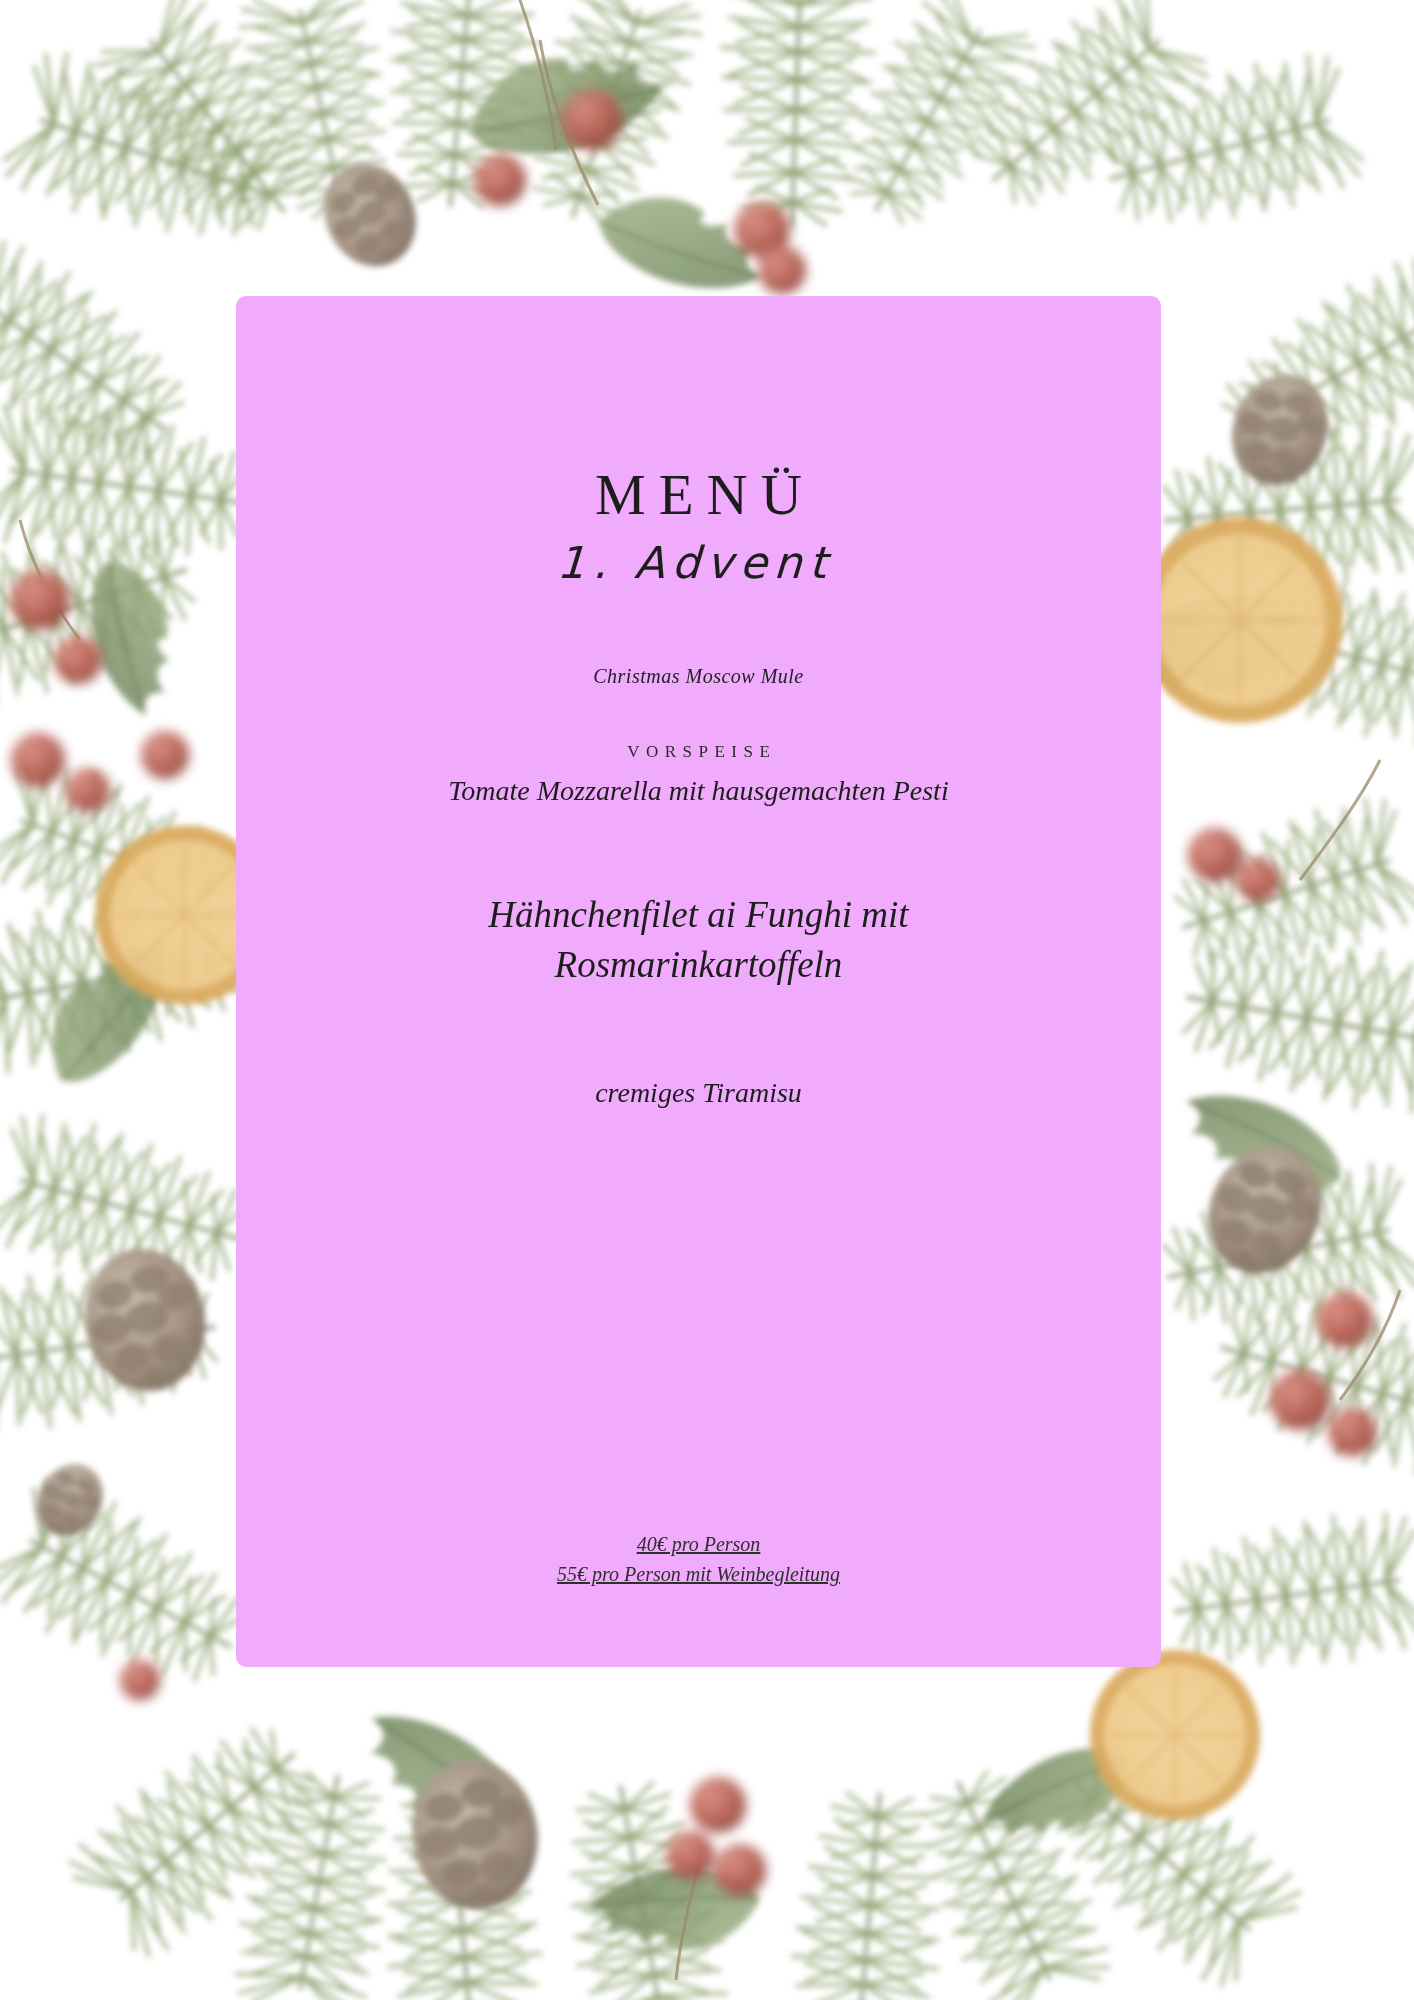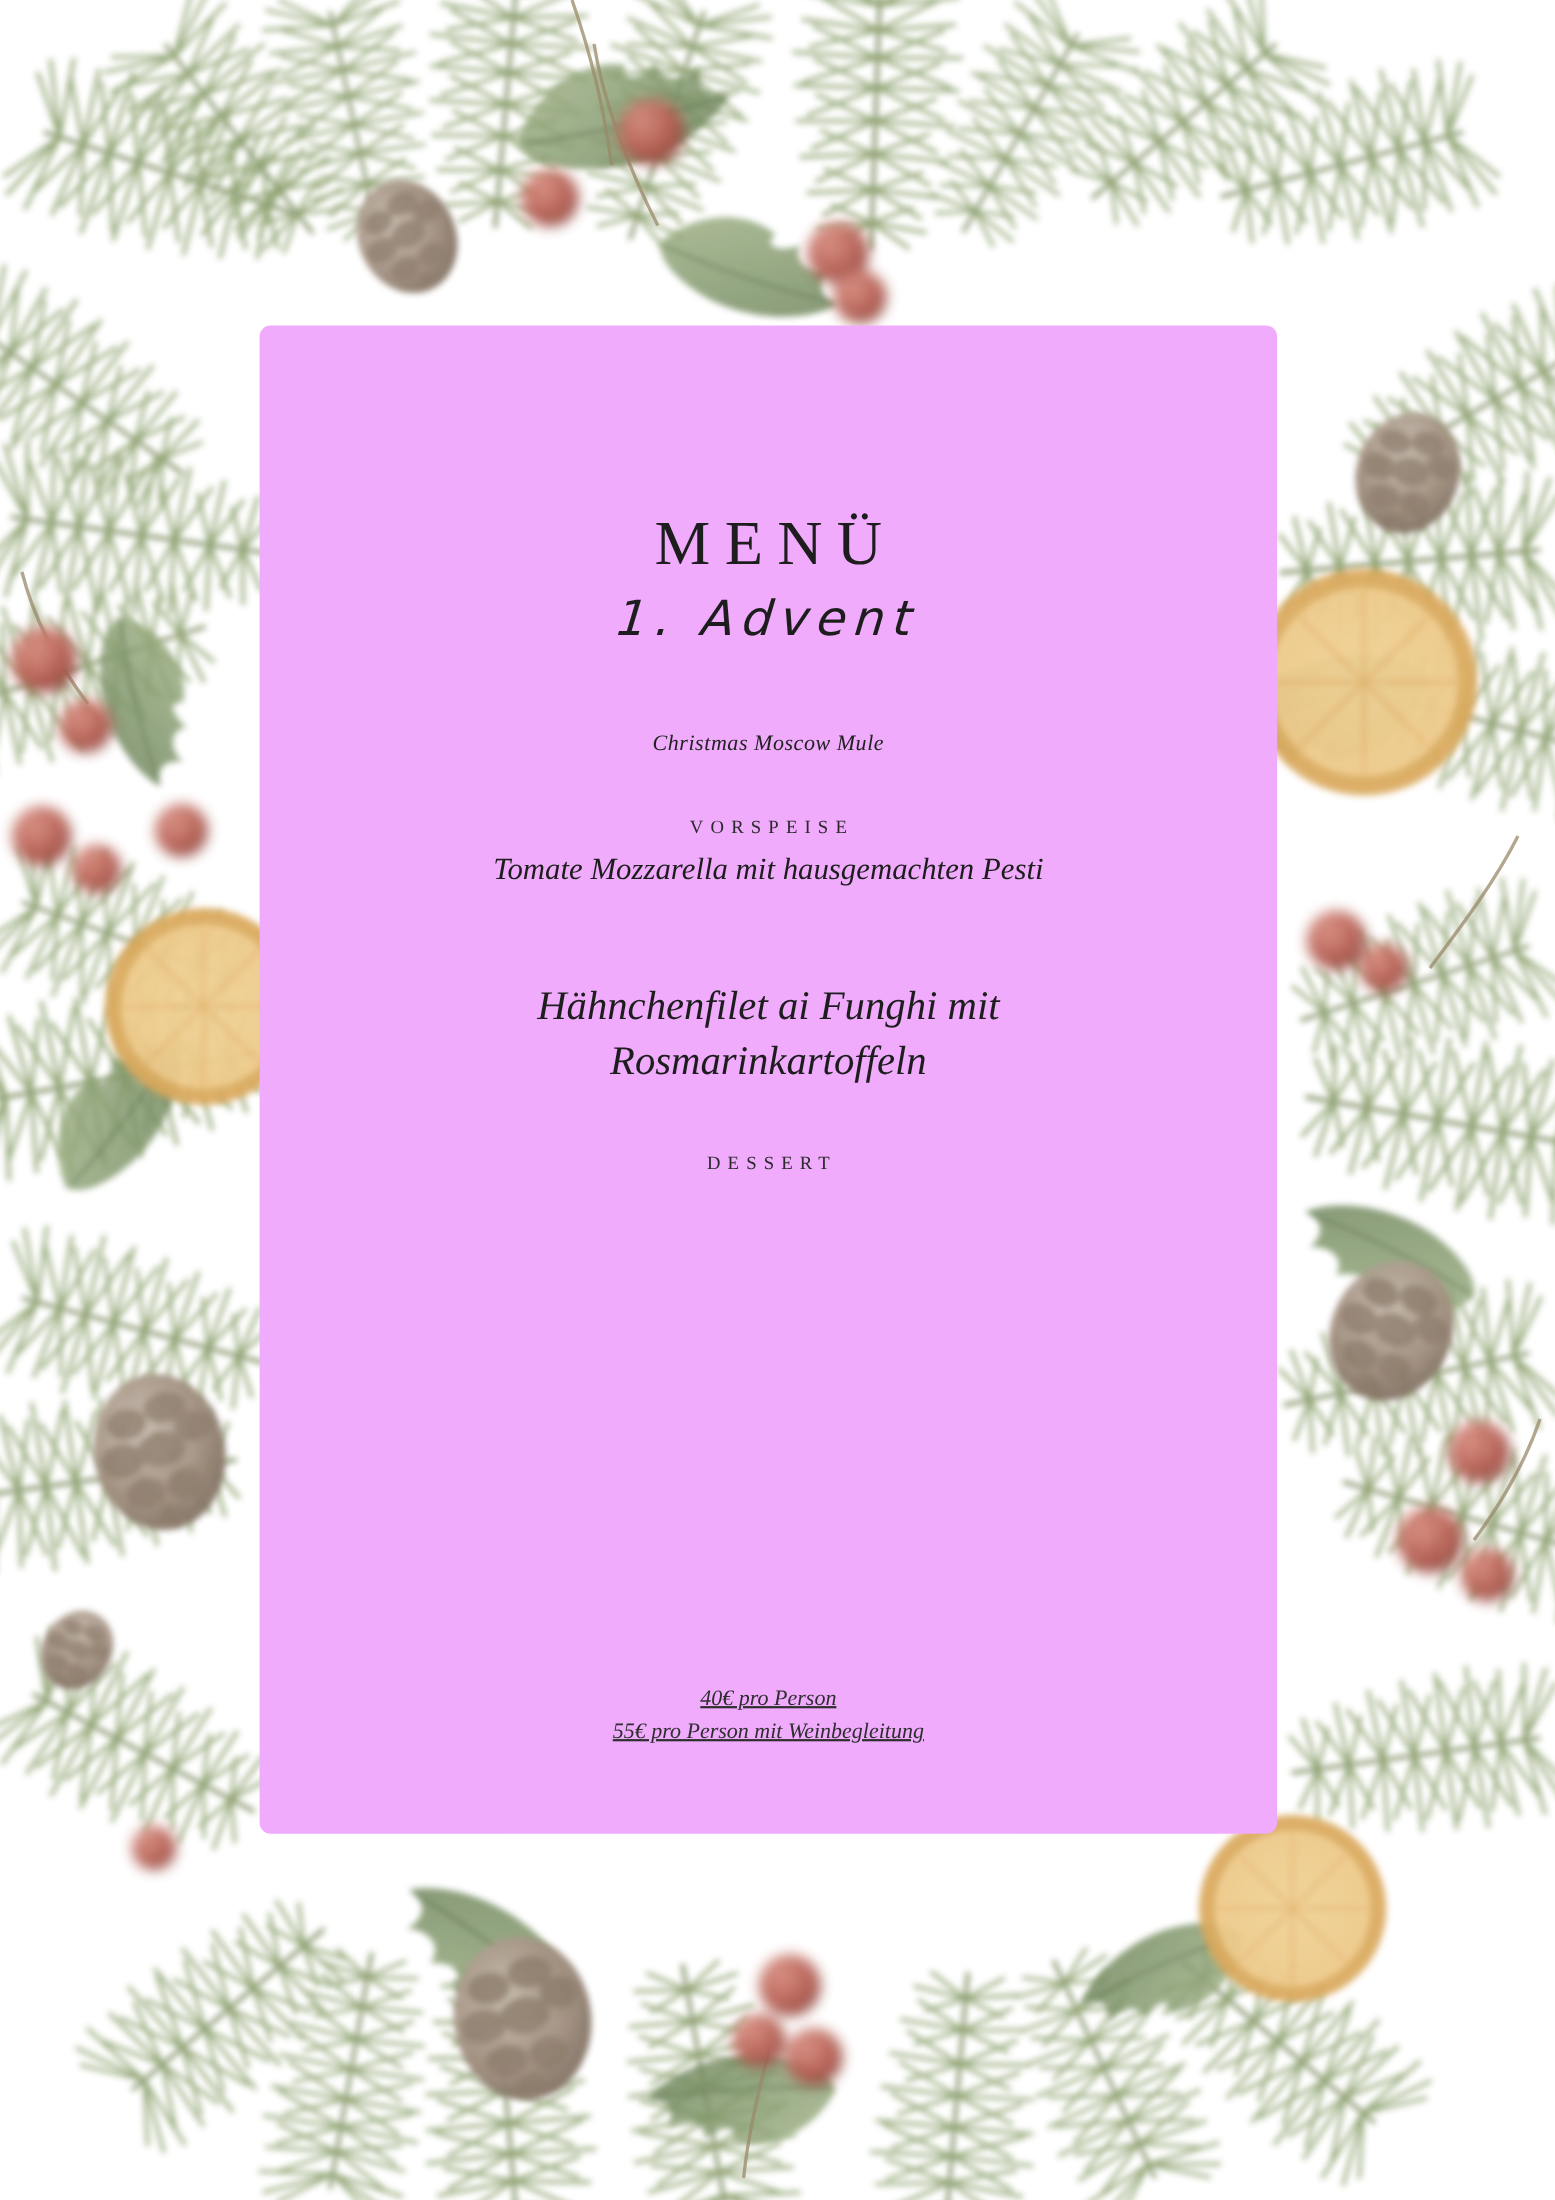--- a/index.html
+++ b/index.html
@@ -362,21 +362,21 @@
     <div class="course" id="course-vorspeise">
       <p class="course-label">VORSPEISE</p>
       <p class="course-name">Tomate Mozzarella mit hausgemachten Pesti</p>
     </div>
 
     <div class="course" id="course-hauptspeise">
       <p class="course-name">Hähnchenfilet ai Funghi mit Rosmarinkartoffeln</p>
     </div>
 
     <div class="course" id="course-dessert">
-      <p class="course-label">DESSERT</p>
+      <p class="course-name">cremiges Tiramisu</p>
     </div>
 
     <div class="prices">
       <p class="price-line">40€ pro Person</p>
       <p class="price-line">55€ pro Person mit Weinbegleitung</p>
     </div>
 
   </div>
 </div>
 

